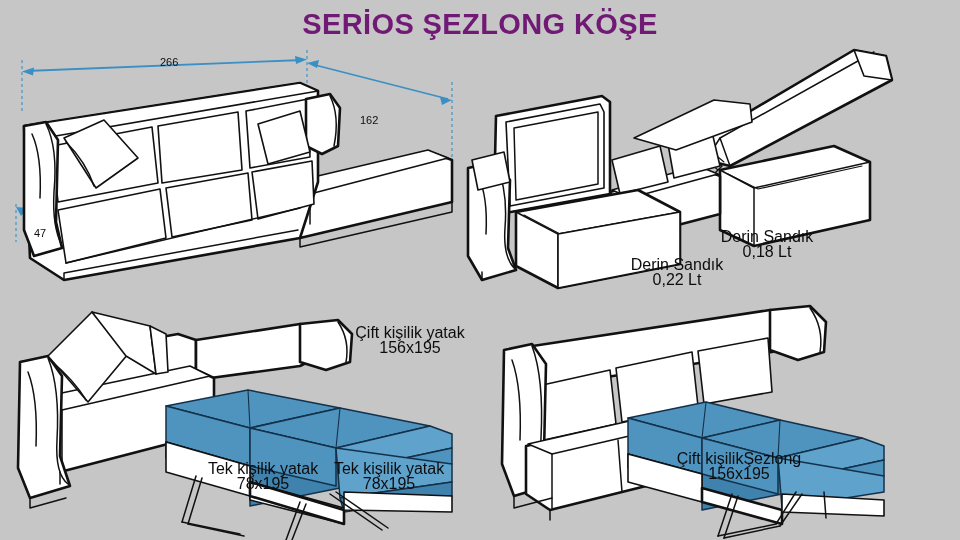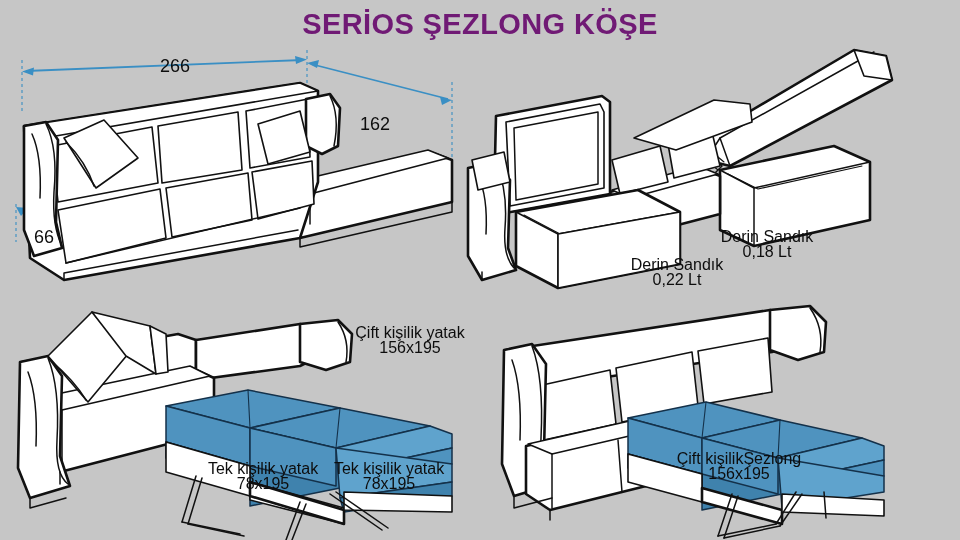--- a/index.html
+++ b/index.html
@@ -61,21 +61,21 @@
   .lbl {
     position: absolute;
     font-size: 16px;
     line-height: 14.5px;
     color: #0d0d0d;
     text-align: center;
     white-space: nowrap;
   }
   .dimtxt {
     position: absolute;
-    font-size: 18px;
+    font-size: 11px;
     color: #0d0d0d;
     white-space: nowrap;
   }
 </style>
 </head>
 <body>
 
 <div id="sheet">
 
   <div id="title">SERİOS ŞEZLONG KÖŞE</div>
@@ -141,21 +141,21 @@
       <path class="ln" d="M258 82 L300 69 L310 110 L268 122 Z"></path>
 
       <path class="nofill" d="M66 221 L300 166"></path>
 
       <path class="nofill" d="M64 238 L64 231 L298 188"></path>
       <path class="nofill" d="M30 216 L30 208"></path>
     </svg>
 
     <div class="dimtxt" style="left:160px; top:14px;">266</div>
     <div class="dimtxt" style="left:360px; top:28px;margin-top:44px;">162</div>
-    <div class="dimtxt" style="left:34px; top:185px;">66</div>
+    <div class="dimtxt" style="left:34px; top:185px;">47</div>
   </div>
 
   <div class="panel" id="panel-topright">
     <svg viewBox="0 0 498 255" preserveAspectRatio="none">
 
       <path class="ln-h" d="M258 128 L372 104 L408 120 L408 178 L292 204 L258 188 Z"></path>
       <path class="nofill" d="M258 128 L292 146 L408 120"></path>
       <path class="nofill" d="M292 146 L292 204"></path>
 
       <path class="nofill-thin" d="M266 132 L296 147 L400 124"></path>

